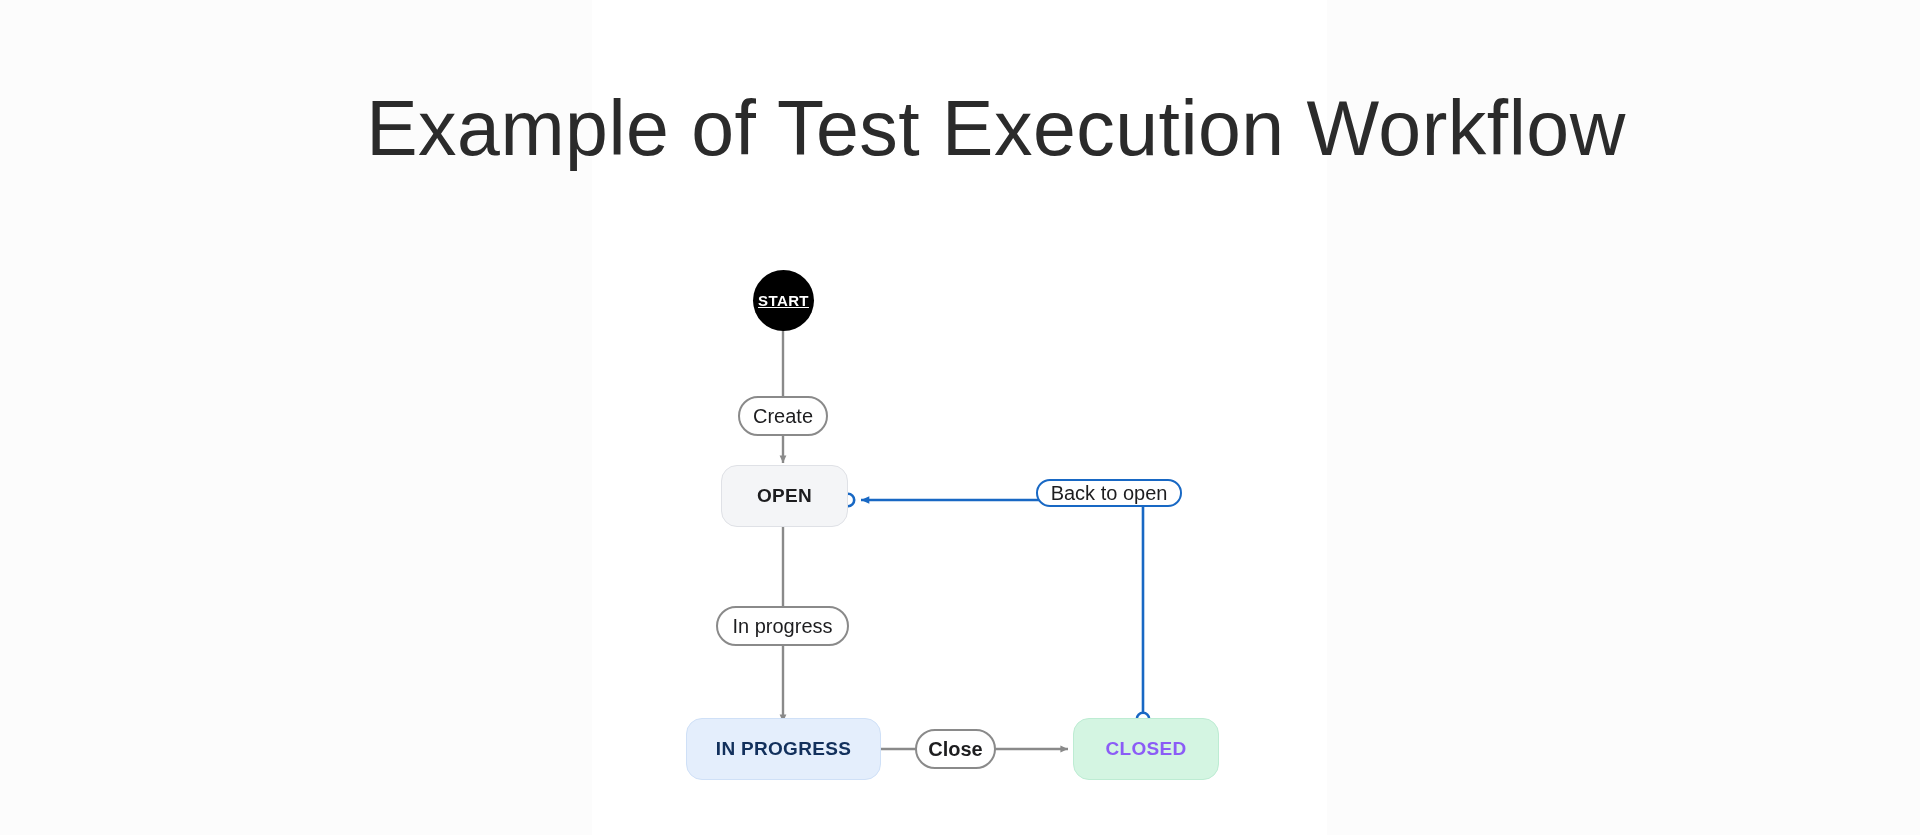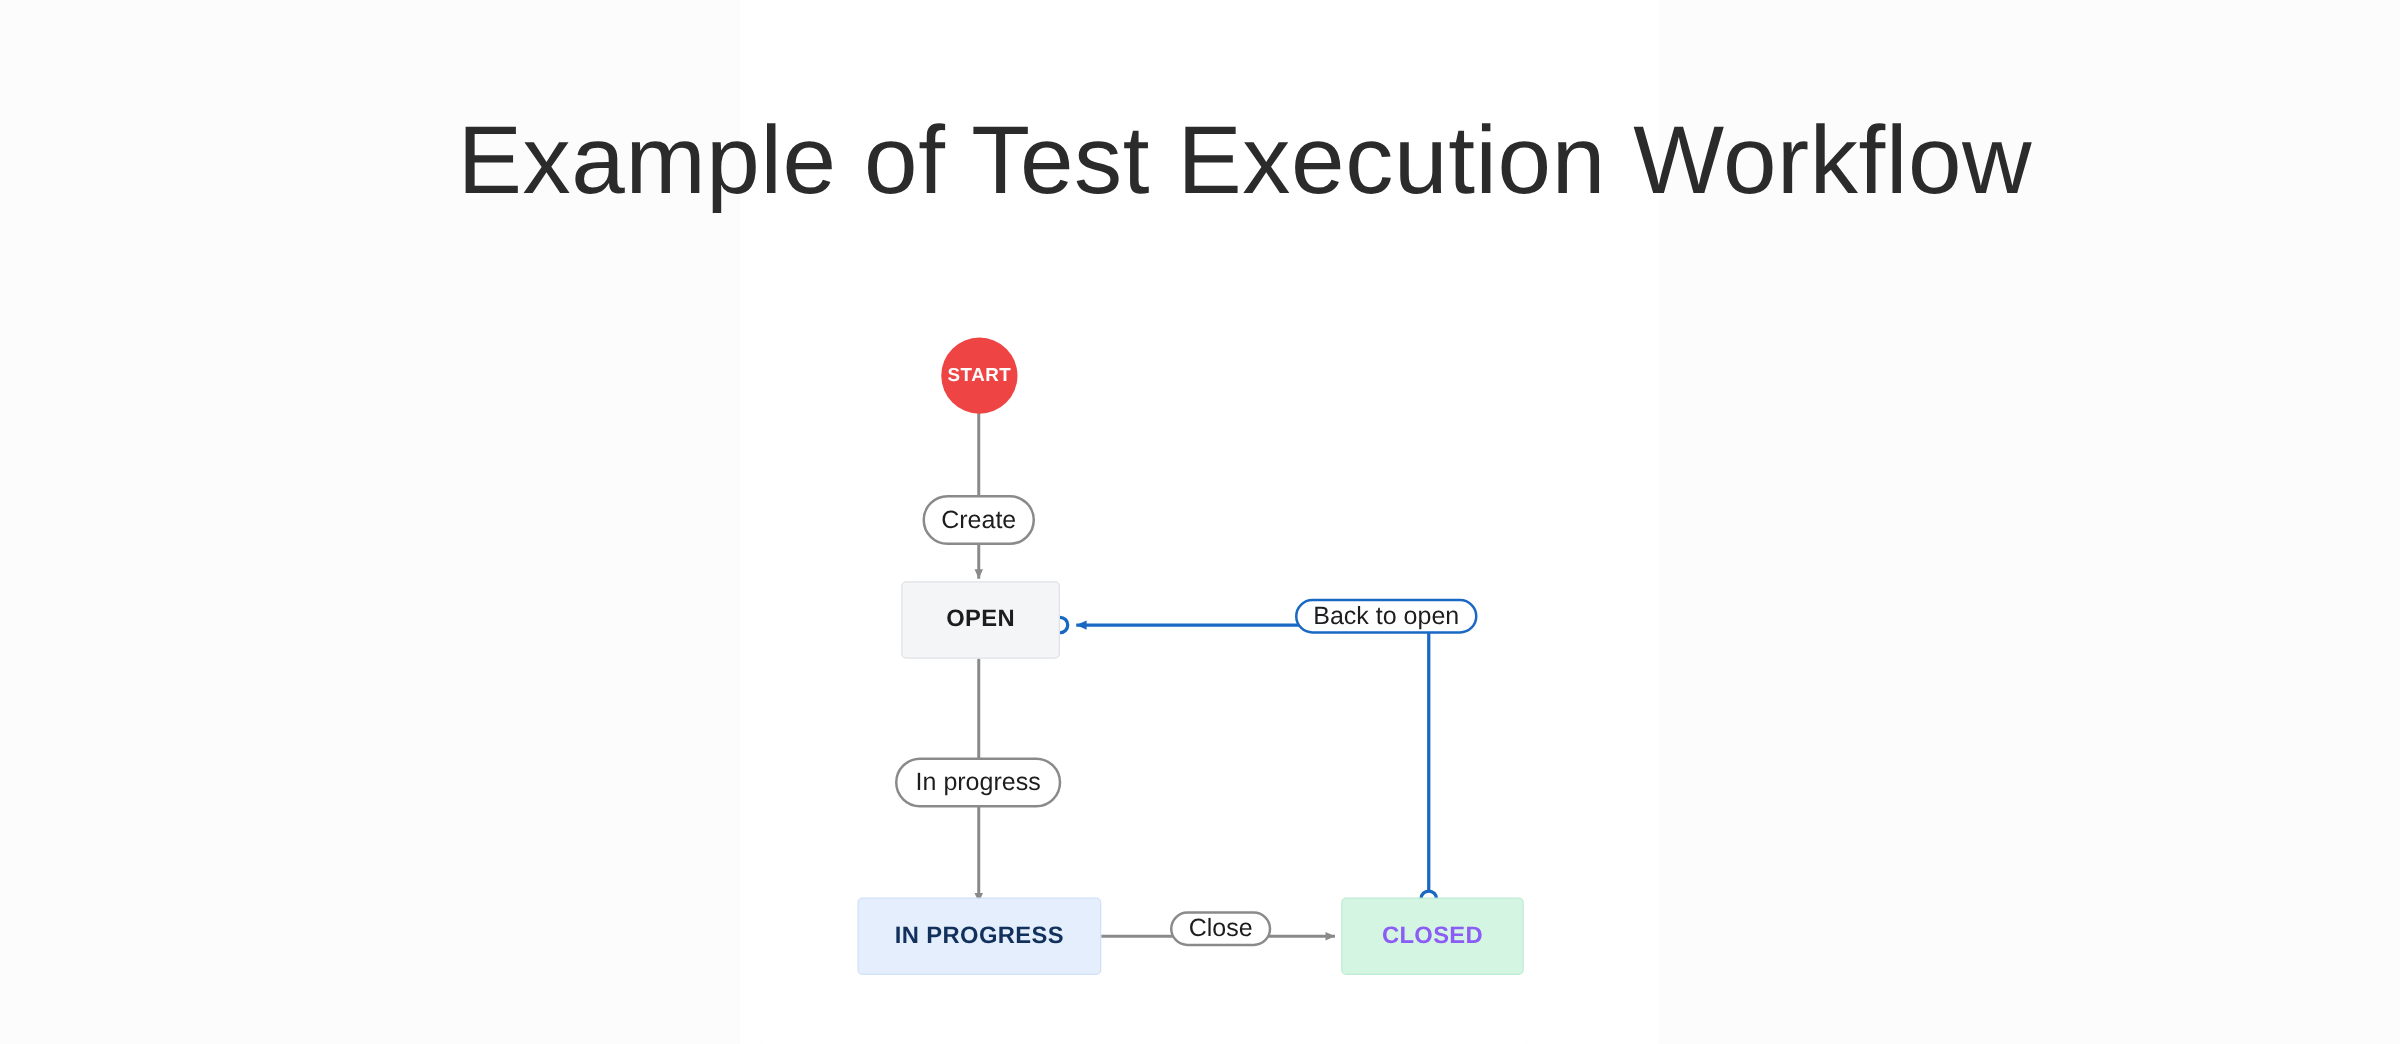--- a/index.html
+++ b/index.html
@@ -62,29 +62,30 @@
     position: absolute;
     box-sizing: border-box;
     display: flex;
     align-items: center;
     justify-content: center;
     z-index: 3;
   }
 
   .start-node {
     border-radius: 50%;
-    background: #ef4444;
+    background: #000000;
     color: #ffffff;
     font-size: 15px;
     font-weight: bold;
     letter-spacing: 0.4px;
+    text-decoration: underline;
   }
 
   .state-node {
-    border-radius: 4px;
+    border-radius: 16px;
     font-size: 19px;
     font-weight: bold;
     letter-spacing: 0.3px;
   }
 
   .state-open {
     background: #f4f5f7;
     border: 1px solid #dfe1e6;
     color: #1d1d1f;
   }
@@ -172,17 +173,17 @@
   <div class="node state-node state-open" style="left:721px; top:465px; width:127px; height:62px;">OPEN</div>
 
   <div class="node state-node state-inprogress" style="left:686px; top:718px; width:195px; height:62px;">IN PROGRESS</div>
 
   <div class="node state-node state-closed" style="left:1073px; top:718px; width:146px; height:62px;">CLOSED</div>
 
   <div class="pill pill-grey" style="left:738px; top:396px; width:90px; height:40px;">Create</div>
 
   <div class="pill pill-grey" style="left:716px; top:606px; width:133px; height:40px;">In progress</div>
 
-  <div class="pill pill-grey" style="left:936px; top:729px; width:81px; height:28px;">Close</div>
+  <div class="pill pill-grey" style="left:915px; top:729px; width:81px; height:40px;font-weight:bold;">Close</div>
 
   <div class="pill pill-blue" style="left:1036px; top:479px; width:146px; height:28px;">Back to open</div>
 
 </div>
 
 </body></html>

